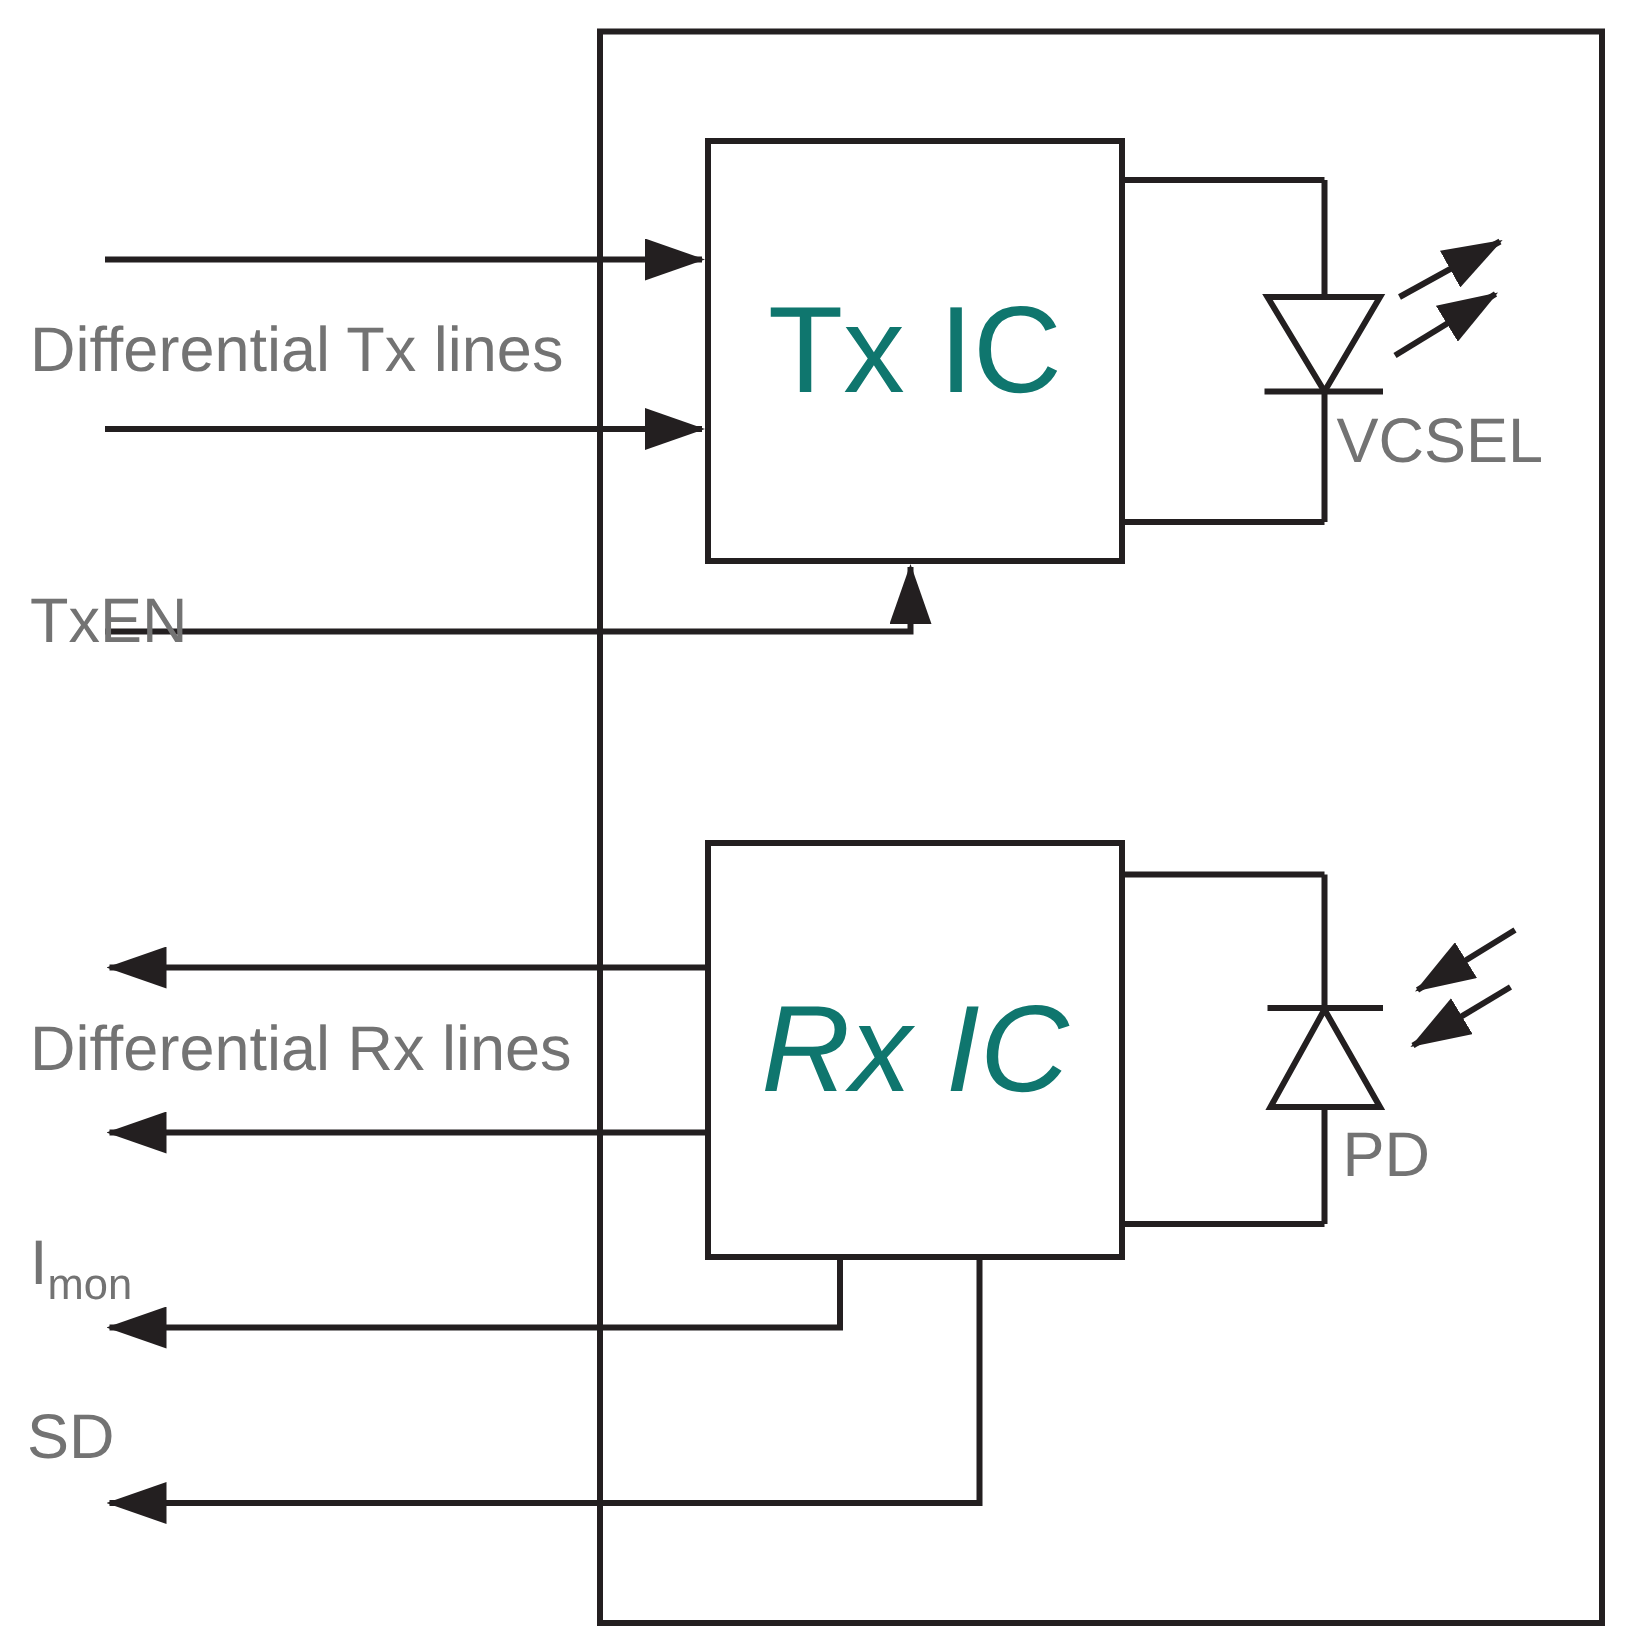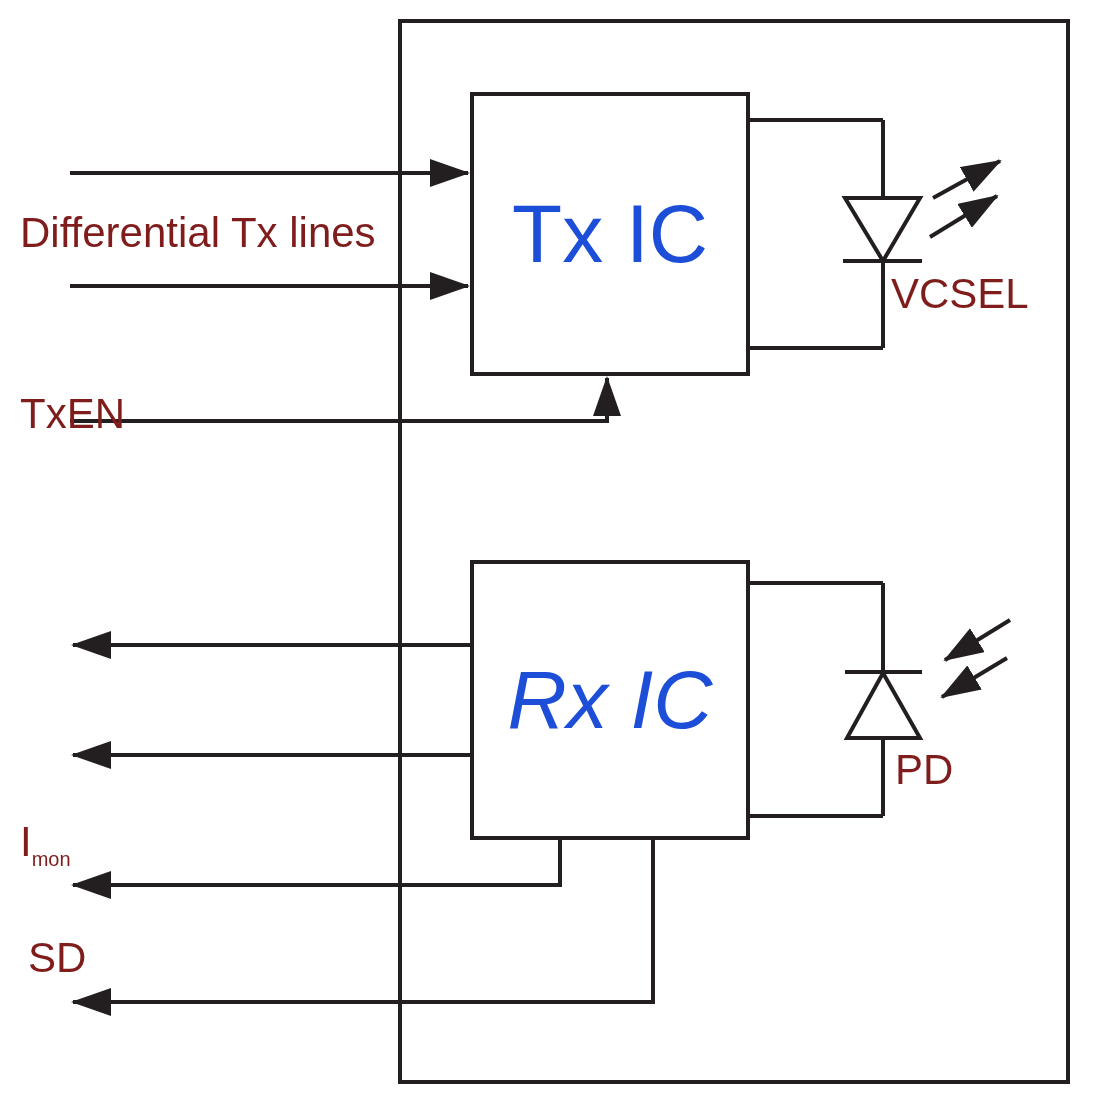--- a/index.html
+++ b/index.html
@@ -18,35 +18,35 @@
   }
   .canvas svg {
     position: absolute;
     left: 0;
     top: 0;
   }
   .sig-label {
     position: absolute;
     font-size: 42px;
     line-height: 1.05;
-    color: #7f1d1d;
+    color: #737373;
     white-space: nowrap;
   }
   .block-label {
     position: absolute;
     display: flex;
     align-items: center;
     justify-content: center;
     font-size: 82px;
-    color: #1d4ed8;
+    color: #0f766e;
     white-space: nowrap;
   }
   .sub {
     display: inline-block;
-    font-size: 20px;
+    font-size: 29px;
     transform: translateY(10px);
   }
 </style>
 </head>
 <body>
 
 <div class="canvas">
 
   <svg width="1096" height="1100" viewBox="0 0 1096 1100">
     <defs>
@@ -97,21 +97,22 @@
 
       <polyline points="653,838 653,1002 73,1002" marker-end="url(#arrow)"></polyline>
     </g>
   </svg>
 
   <div class="block-label" style="left:472px; top:94px; width:276px; height:280px;">Tx IC</div>
   <div class="block-label" style="left:472px; top:562px; width:276px; height:276px;font-style:italic;">Rx IC</div>
 
   <div class="sig-label" style="left:20px; top:211px;">Differential Tx lines</div>
   <div class="sig-label" style="left:20px; top:354px;margin-top:38px;">TxEN</div>
+  <div class="sig-label" style="left:20px; top:677px;">Differential Rx lines</div>
   <div class="sig-label" style="left:20px; top:820px;">
     <span>I</span><span class="sub">mon</span>
   </div>
-  <div class="sig-label" style="left:18px; top:936px;margin-left:10px;">SD</div>
+  <div class="sig-label" style="left:18px; top:936px;">SD</div>
 
   <div class="sig-label" style="left:891px; top:272px;">VCSEL</div>
   <div class="sig-label" style="left:895px; top:748px;">PD</div>
 
 </div>
 
 </body></html>

